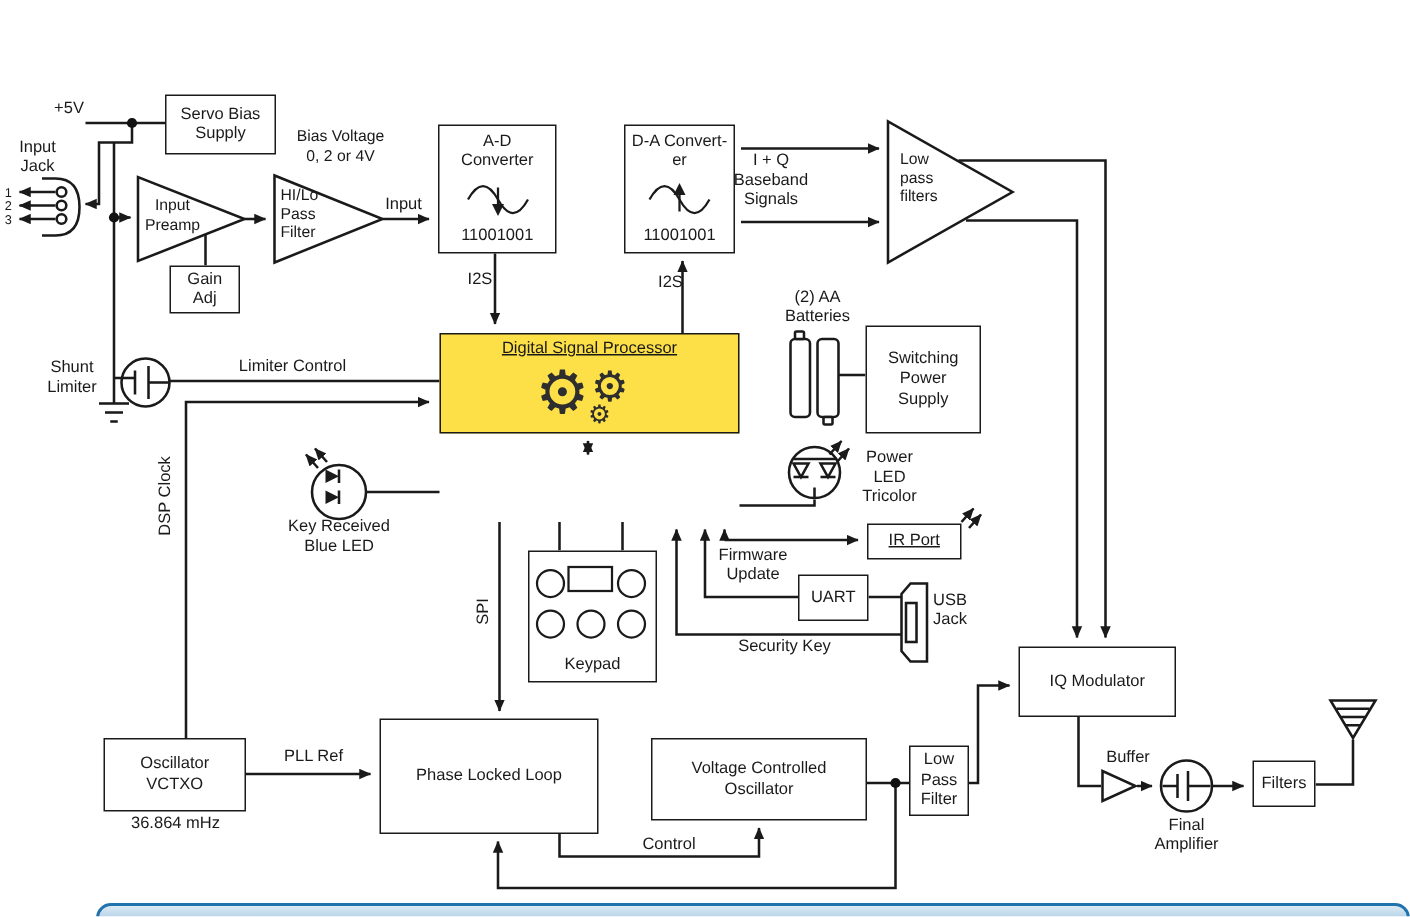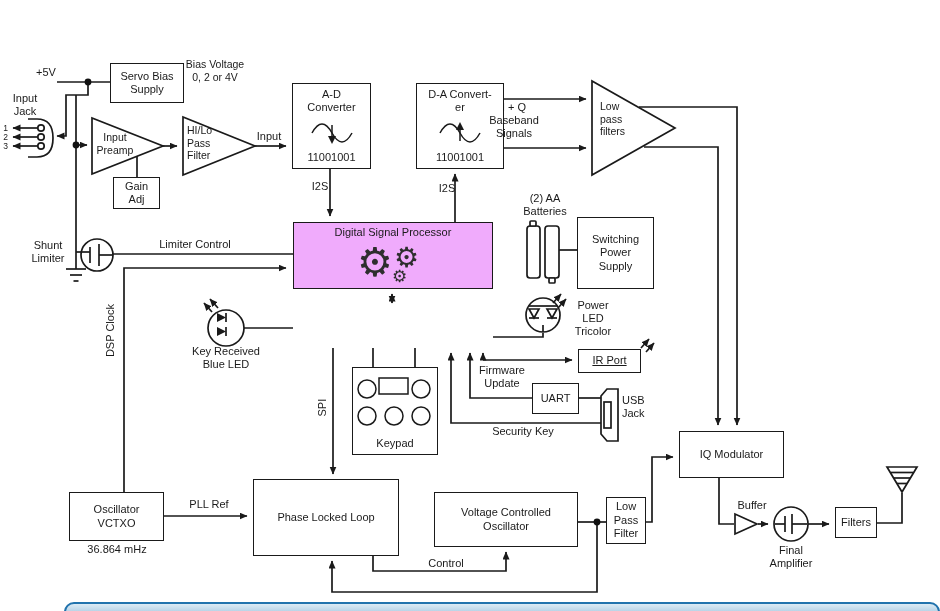--- a/index.html
+++ b/index.html
@@ -2,21 +2,21 @@
 <html><head>
 <meta charset="utf-8">
 <style>
   html,body{margin:0;padding:0;background:#fff;}
   #stage{position:relative;width:940px;height:611px;background:#fff;overflow:hidden;
          font-family:"Liberation Sans",sans-serif;color:#1a1a1a;}
   #wires{position:absolute;left:0;top:0;z-index:1;}
   .box{position:absolute;z-index:2;box-sizing:border-box;border:1.6px solid #1a1a1a;background:#fff;
        display:flex;align-items:center;justify-content:center;text-align:center;
        font-size:11px;line-height:1.22;white-space:pre-line;}
-  .chip{background:#f0abfc;}
+  .chip{background:#fde047;text-decoration:underline;}
   .topalign{align-items:flex-start;padding-top:3px;}
   .col{flex-direction:column;justify-content:space-between;padding:4px 2px;}
   .lbl{position:absolute;z-index:3;font-size:11px;line-height:1.2;white-space:pre-line;
        text-align:center;}
   .small{font-size:10.5px;}
   .tiny{font-size:8.5px;}
   .left{text-align:left;}
   .rot{transform:rotate(-90deg);transform-origin:center;}
   .gear{position:absolute;z-index:3;color:#2e2e2e;line-height:1;}
   #bluebar{position:absolute;z-index:2;left:64px;top:602px;width:876px;height:14px;
@@ -175,21 +175,21 @@
   <span>A-D
 Converter</span>
   <svg width="44" height="24" viewBox="0 0 44 24">
     <path d="M2,12 Q12,-6 22,12 Q32,30 42,12" fill="none" stroke="#1a1a1a" stroke-width="1.5"></path>
     <path d="M22,4 V18" stroke="#1a1a1a" stroke-width="1.5"></path>
     <path d="M18,15 L22,23 L26,15 Z" fill="#1a1a1a"></path>
   </svg>
   <span>11001001</span>
 </div>
 
-<div class="box col" style="left:416px;top:83px;width:88px;height:86px;">
+<div class="box col" style="left:416px;top:83px;width:74px;height:86px;">
   <span>D-A Convert-
 er</span>
   <svg width="44" height="24" viewBox="0 0 44 24">
     <path d="M2,12 Q12,-6 22,12 Q32,30 42,12" fill="none" stroke="#1a1a1a" stroke-width="1.5"></path>
     <path d="M22,6 V20" stroke="#1a1a1a" stroke-width="1.5"></path>
     <path d="M18,9 L22,1 L26,9 Z" fill="#1a1a1a"></path>
   </svg>
   <span>11001001</span>
 </div>
 
@@ -239,21 +239,21 @@
 <div class="box" style="left:679px;top:431px;width:105px;height:47px;"><span>IQ Modulator</span></div>
 
 <div class="box" style="left:835px;top:507px;width:42px;height:31px;"><span>Filters</span></div>
 
 <div class="lbl" style="left:33px;top:66px;width:26px;">+5V</div>
 <div class="lbl" style="left:2px;top:92px;width:46px;">Input
 Jack</div>
 <div class="lbl tiny" style="left:1px;top:123px;width:9px;">1</div>
 <div class="lbl tiny" style="left:1px;top:132px;width:9px;">2</div>
 <div class="lbl tiny" style="left:1px;top:141px;width:9px;">3</div>
-<div class="lbl small" style="left:183px;top:58px;width:64px;">Bias Voltage
+<div class="lbl small" style="left:183px;top:85px;width:64px;padding-left:12px;">Bias Voltage
 0, 2 or 4V</div>
 <div class="lbl small" style="left:93px;top:131px;width:44px;">Input
 Preamp</div>
 <div class="lbl small left" style="left:187px;top:124px;width:34px;">HI/Lo
 Pass
 Filter</div>
 <div class="lbl" style="left:251px;top:130px;width:36px;">Input</div>
 <div class="lbl" style="left:305px;top:180px;width:30px;">I2S</div>
 <div class="lbl" style="left:432px;top:182px;width:30px;">I2S</div>
 <div class="lbl" style="left:476px;top:101px;width:76px;">I + Q

